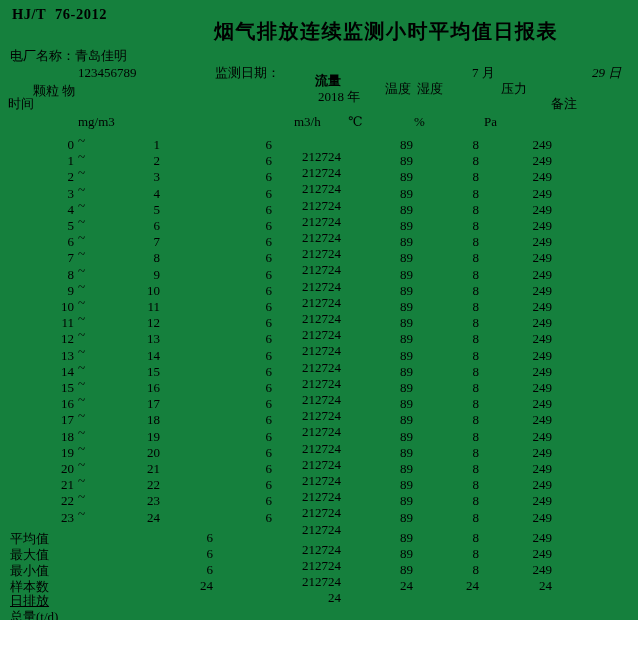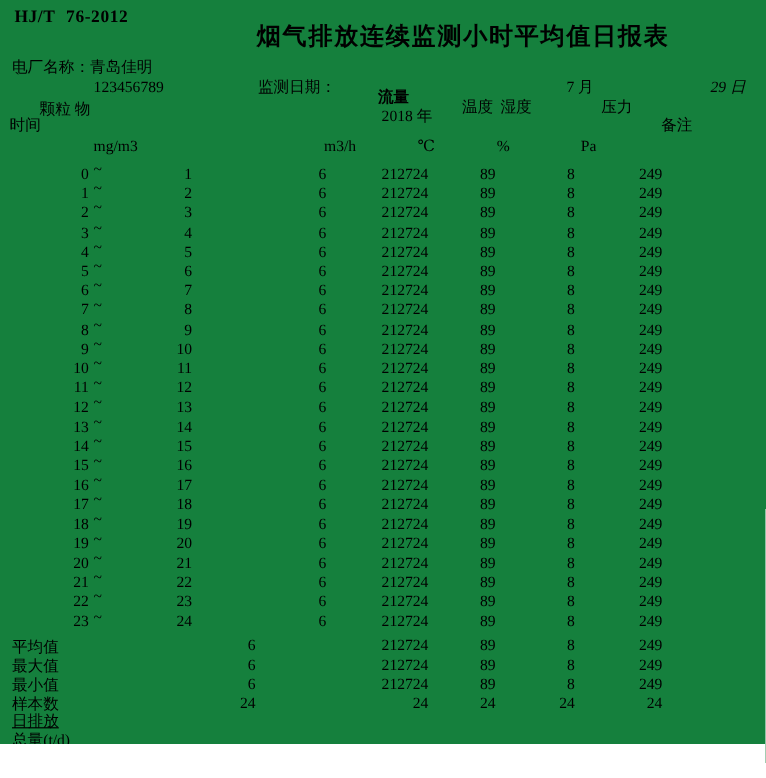--- a/index.html
+++ b/index.html
@@ -8,21 +8,21 @@
   .abs{position:absolute;white-space:pre;line-height:1.15;}
   .std{left:12px;top:6px;font-size:14.5px;font-weight:bold;word-spacing:5px;letter-spacing:0.5px;}
   .title{left:214px;top:20px;font-size:20px;font-weight:bold;letter-spacing:1.5px;}
   .row{position:absolute;left:0;width:638px;height:16px;}
   .cr{position:absolute;top:0;text-align:right;white-space:pre;}
   .c-from{left:0;width:74px;}
   .c-tilde{left:78px;top:-4px;width:14px;text-align:left;}
   .c-to{left:0;width:160px;}
   .c-pm{left:0;width:272px;}
   .c-pm-sum{left:0;width:213px;}
-  .c-flow{left:16px;width:341px;}
+  .c-flow{left:0;width:341px;margin-top:12px;}
   .c-temp{left:0;width:413px;}
   .c-hum{left:0;width:479px;}
   .c-press{left:4px;width:548px;}
   .c-label{left:10px;text-align:left;}
 </style>
 </head>
 <body>
 
 <div class="page">
 
@@ -40,21 +40,21 @@
 
   <div class="abs" style="left:315px;top:74px;font-weight:bold;">流量</div>
   <div class="abs" style="left:385px;top:82px;">温度</div>
   <div class="abs" style="left:417px;top:82px;">湿度</div>
   <div class="abs" style="left:486px;top:82px;margin-left:15px;">压力</div>
   <div class="abs" style="left:33px;top:84px;">颗粒 物</div>
   <div class="abs" style="left:8px;top:97px;">时间</div>
   <div class="abs" style="left:551px;top:97px;">备注</div>
 
   <div class="abs" style="left:78px;top:115px;">mg/m3</div>
-  <div class="abs" style="left:270px;top:115px;">m3/h</div>
+  <div class="abs" style="left:294px;top:115px;">m3/h</div>
   <div class="abs" style="left:348px;top:115px;">℃</div>
   <div class="abs" style="left:414px;top:115px;">%</div>
   <div class="abs" style="left:484px;top:115px;">Pa</div>
 
   <div>
     <div class="row" style="top: 137px;">
       <span class="cr c-from">0</span>
       <span class="cr c-tilde">~</span>
       <span class="cr c-to">1</span>
       <span class="cr c-pm">6</span>

